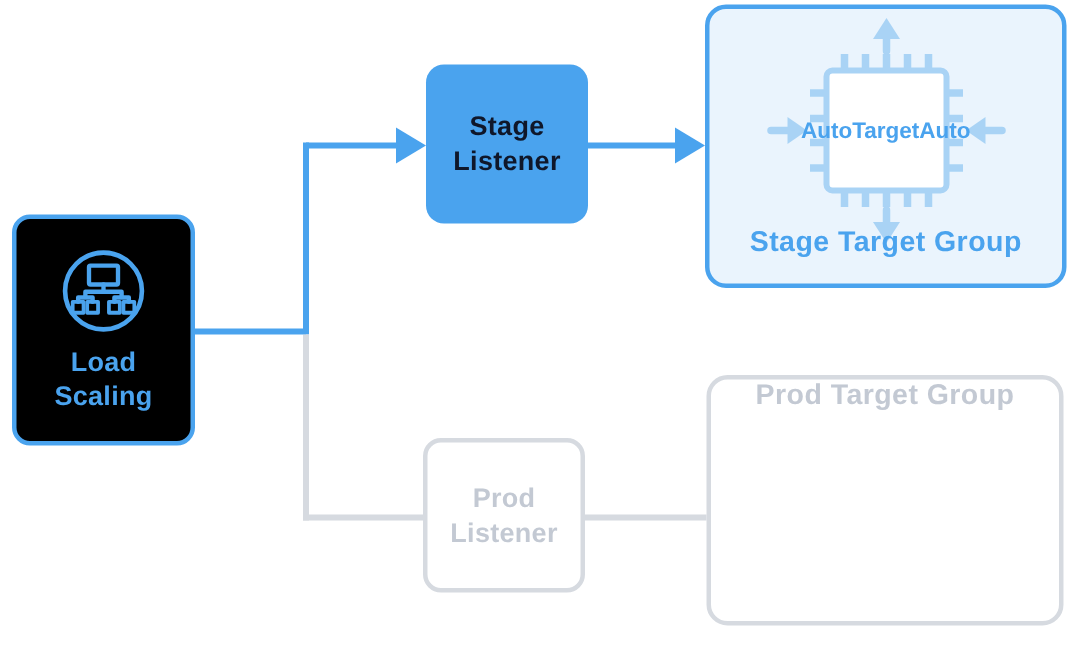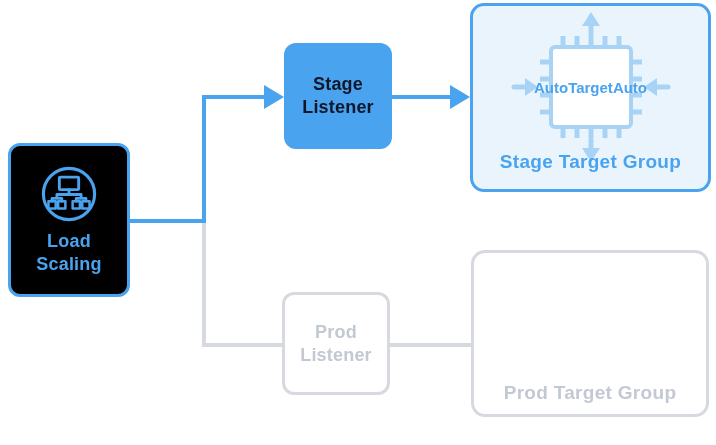--- a/index.html
+++ b/index.html
@@ -18,21 +18,21 @@
   .lb-box .icon-wrap{margin-bottom:7px;line-height:0;}
 
   .stage-listener{left:284px;top:43px;width:108px;height:106px;background:#4aa3ee;
     border-radius:12px;color:#0f172a;}
   .prod-listener{left:282px;top:292px;width:108px;height:103px;background:#ffffff;
     border:3px solid #d6dae0;border-radius:12px;color:#c3c9d3;text-align:right;}
 
   .stage-tg{left:470px;top:3px;width:241px;height:189px;background:#eaf4fd;
     border:3px solid #4aa3ee;border-radius:14px;color:#4aa3ee;justify-content:flex-start;}
   .prod-tg{left:471px;top:250px;width:238px;height:167px;background:#ffffff;
-    border:3px solid #d6dae0;border-radius:14px;color:#c3c9d3;justify-content:flex-end;}
+    border:3px solid #d6dae0;border-radius:14px;color:#c3c9d3;justify-content:flex-start;}
   .tg-label{font-size:19px;font-weight:700;letter-spacing:.3px;margin-bottom:10px;}
   .stage-tg .tg-label{position:absolute;left:0;right:0;bottom:6px;text-align:center;}
 
   .chip-wrap{position:relative;width:160px;height:150px;margin-top:6px;}
   .chip-wrap svg{position:absolute;left:0;top:0;}
   .chip-text{
     position:absolute;left:40px;top:35px;width:80px;height:80px;
     display:flex;flex-direction:row;align-items:center;justify-content:center;
     color:#4aa3ee;font-size:15px;line-height:17px;font-weight:700;
   }

